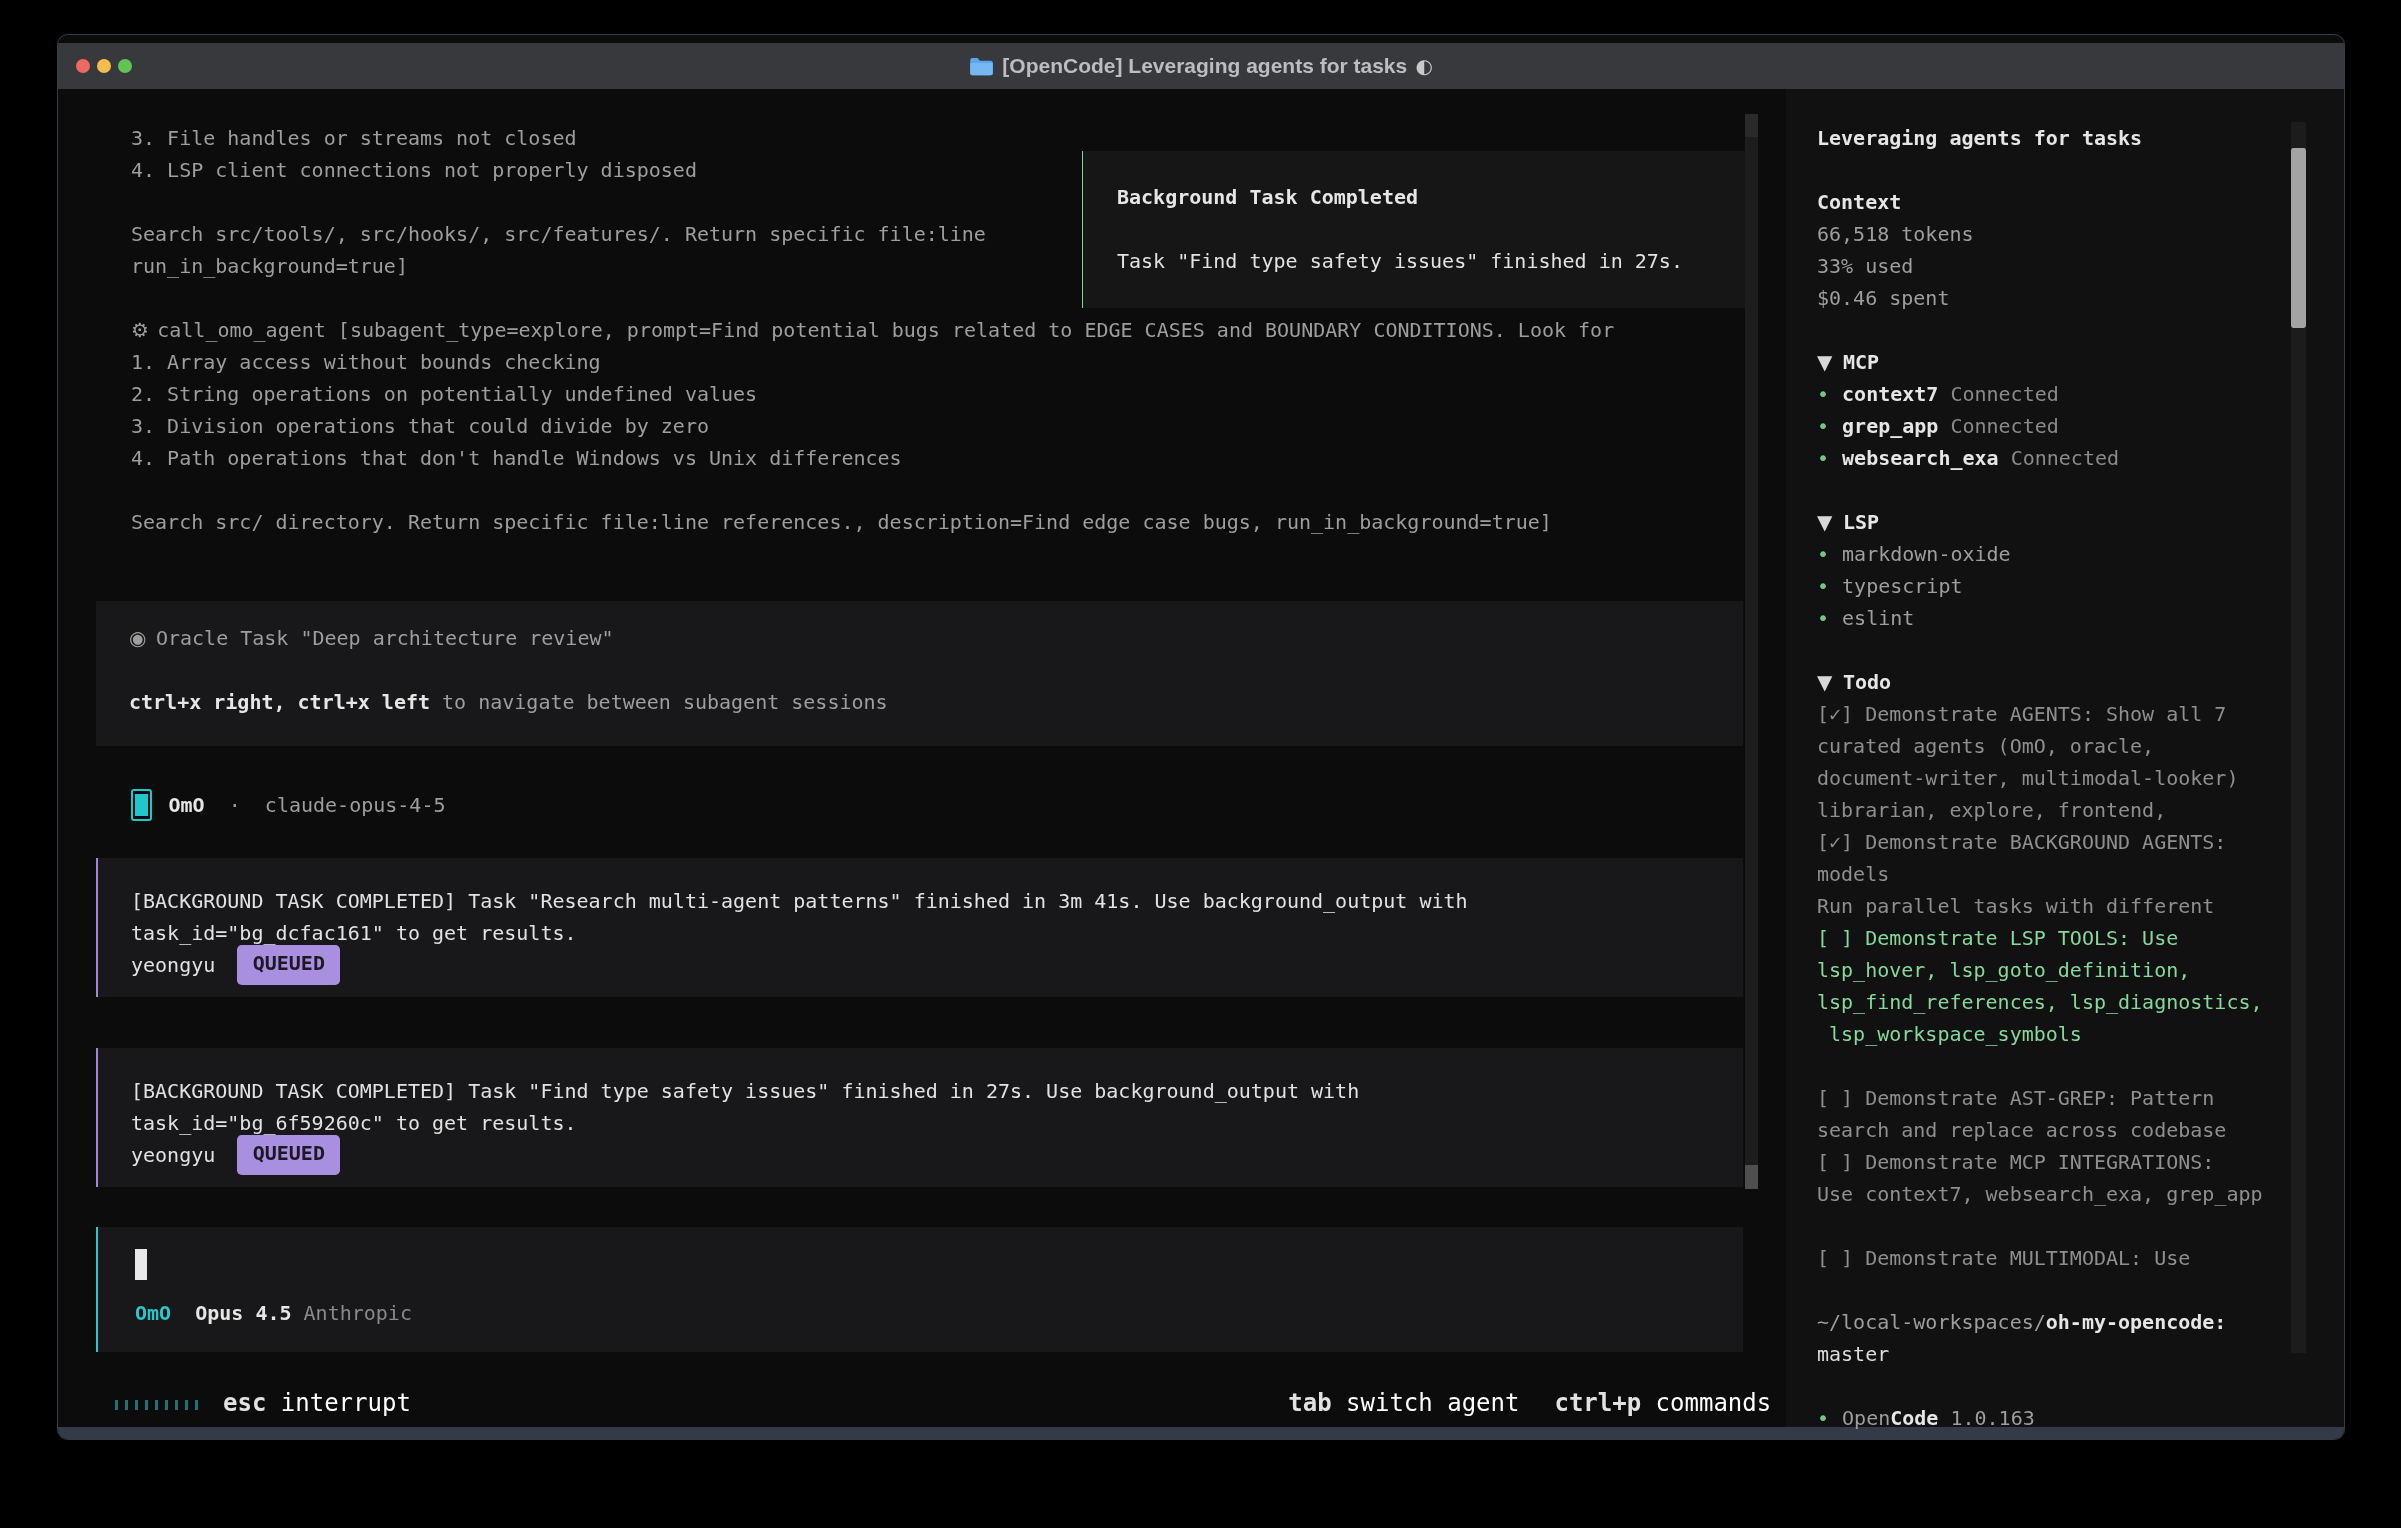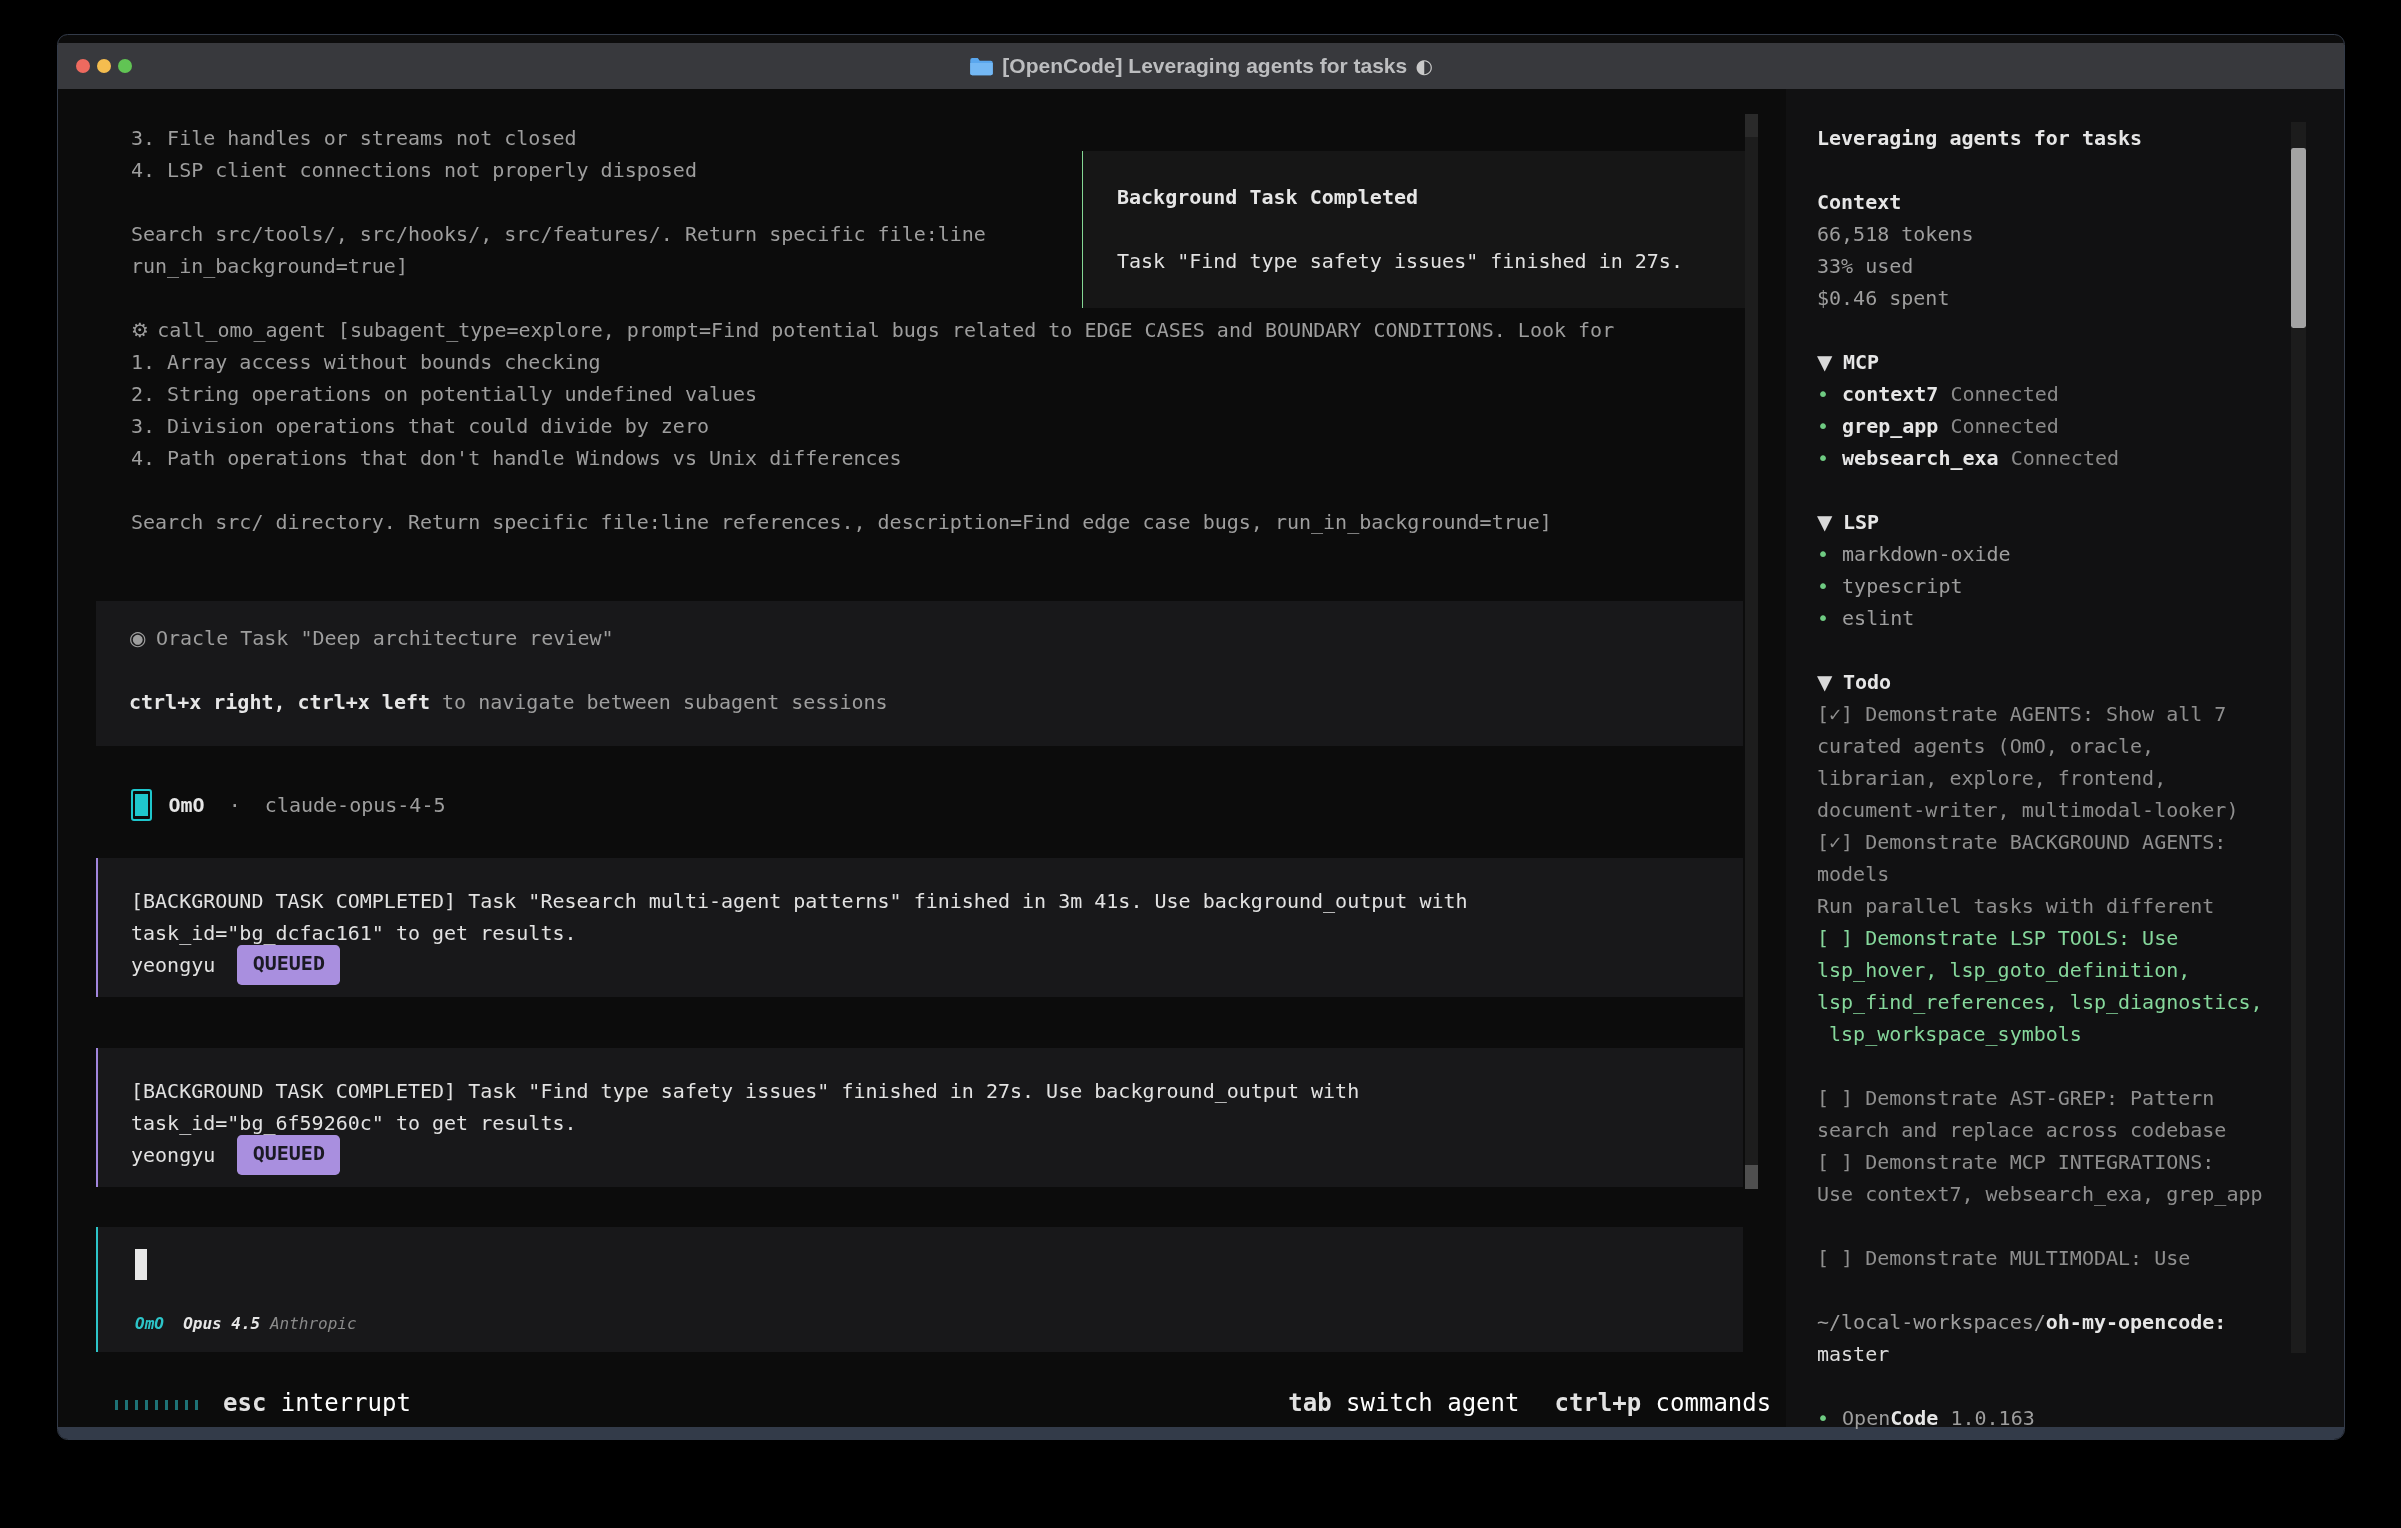--- a/index.html
+++ b/index.html
@@ -51,21 +51,21 @@
   .agent-icon .fill{position:absolute;left:2.4px;right:2.4px;top:3px;bottom:3px;background:#1fc7cd;}
   .msg-panel{padding:27px 33px 16px 33px;border-left:2.4px solid #a186dd;}
   .msg1{margin-top:37px;}
   .msg2{margin-top:51px;}
   .msg-panel .line{color:#e2e2e2;}
   .msg-footer{color:#8a8a8a;display:flex;align-items:center;}
   .queued-badge{display:inline-block;background:#a98fdf;color:#1b1a24;font-weight:bold;
     border-radius:4.7px;padding:1.2px 15.4px;margin-left:22px;line-height:35px;height:38px;}
   .input-panel{margin-top:40px;height:125px;border-left:2.4px solid #2dc5c9;position:relative;}
   .cursor{position:absolute;left:37px;top:22px;width:11.8px;height:31px;background:#e8e8e8;}
-  .input-footer{position:absolute;left:37px;bottom:12px;height:32px;line-height:32px;font-size:16px;white-space:pre;font-style:italic;}
+  .input-footer{position:absolute;left:37px;bottom:23px;height:32px;line-height:32px;font-size:20px;white-space:pre;}
   .cyan{color:#2dc5c9;font-weight:bold;}
   
   .notification{
     position:absolute;left:1024px;top:62px;width:674px;height:157px;box-sizing:border-box;
     background:#161616;border-left:1.8px solid #84d794;border-right:1.8px solid #84d794;
     padding:29.5px 0 0 34px;
   }
   
   .statusbar{position:absolute;left:57px;right:14.8px;bottom:6px;height:32px;
     display:flex;font-size:24px;}
@@ -218,22 +218,22 @@
 
       <div class="line w"><span class="arrow">▼</span><span>LSP</span></div>
       <div class="line"><span class="bullet">•</span><span class="t">markdown-oxide</span></div>
       <div class="line"><span class="bullet">•</span><span class="t">typescript</span></div>
       <div class="line"><span class="bullet">•</span><span class="t">eslint</span></div>
       <div class="line"></div>
 
       <div class="line w"><span class="arrow">▼</span><span>Todo</span></div>
       <div class="line todo-done">[✓] Demonstrate AGENTS: Show all 7</div>
       <div class="line todo-done">curated agents (OmO, oracle,</div>
+      <div class="line todo-done">document-writer, multimodal-looker)</div>
       <div class="line todo-done">librarian, explore, frontend,</div>
-      <div class="line todo-done">document-writer, multimodal-looker)</div>
       <div class="line todo-done">[✓] Demonstrate BACKGROUND AGENTS:</div>
       <div class="line todo-done">models</div>
       <div class="line todo-done">Run parallel tasks with different</div>
       <div class="line todo-green">[ ] Demonstrate LSP TOOLS: Use</div>
       <div class="line todo-green">lsp_hover, lsp_goto_definition,</div>
       <div class="line todo-green">lsp_find_references, lsp_diagnostics,</div>
       <div class="line todo-green"> lsp_workspace_symbols</div>
       <div class="line"></div>
       <div class="line todo-done">[ ] Demonstrate AST-GREP: Pattern</div>
       <div class="line todo-done">search and replace across codebase</div>

